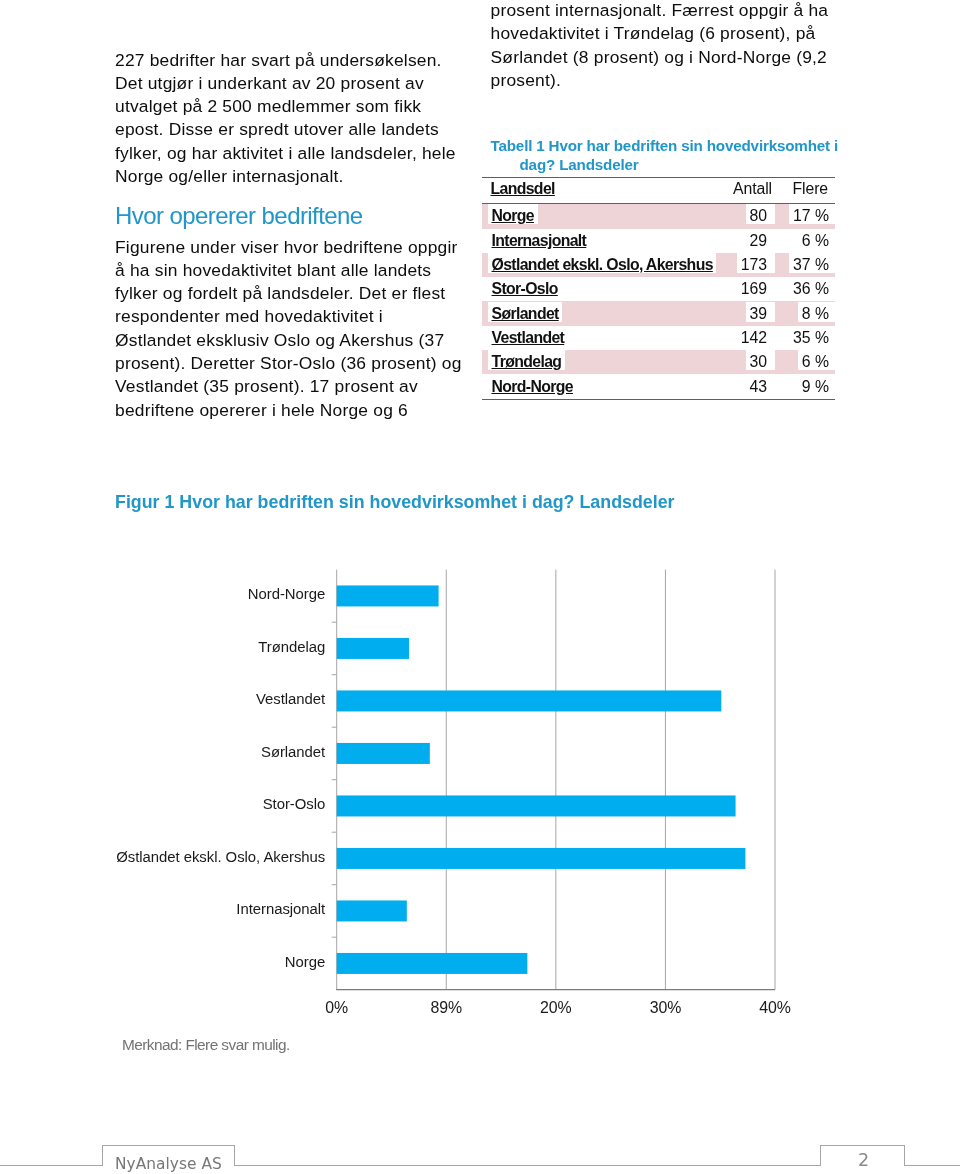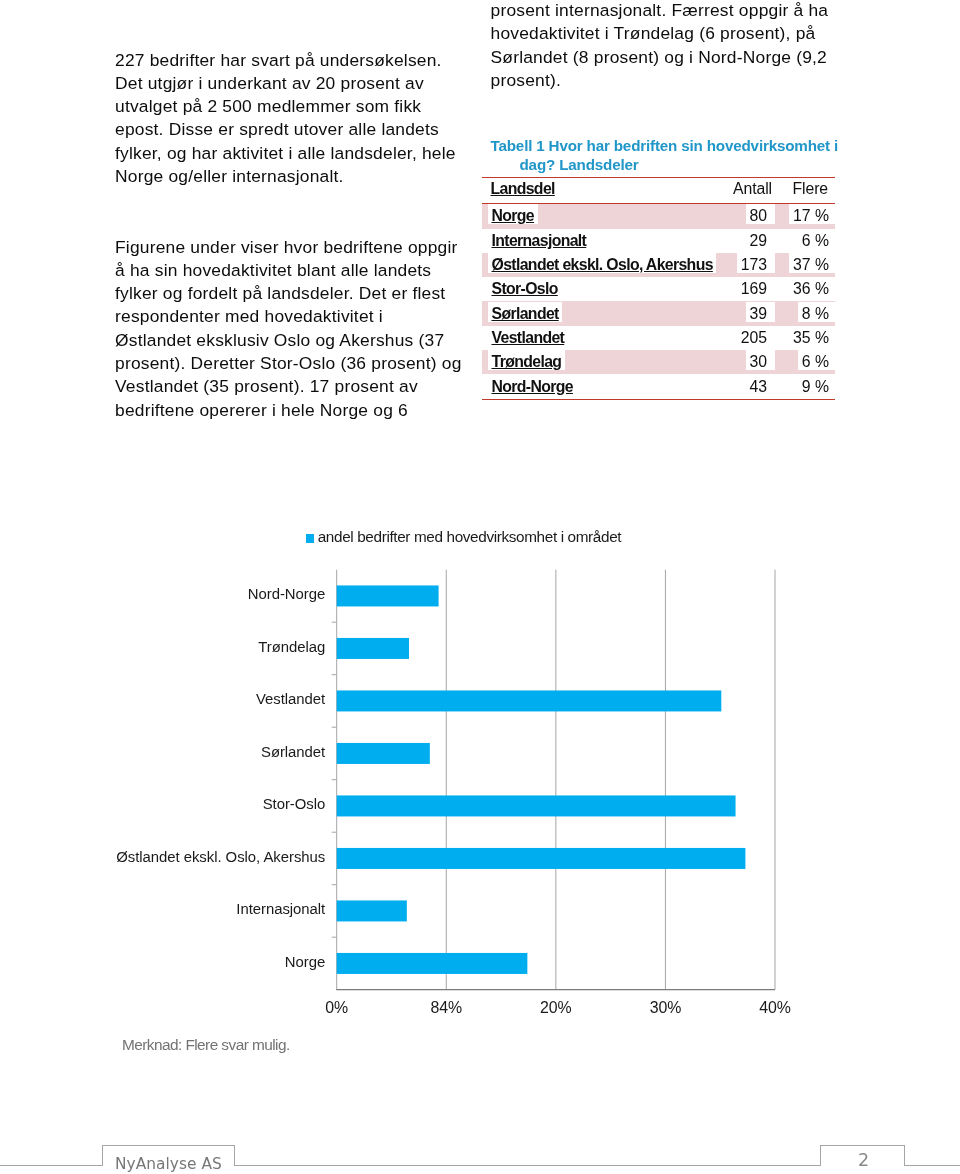--- a/index.html
+++ b/index.html
@@ -45,20 +45,21 @@
 <div class="page">
 
   <div id="p1">
       <div class="ln" style="left: 115px; top: 49.5px;">227 bedrifter har svart på undersøkelsen.</div>
       <div class="ln" style="left: 115px; top: 72.8px;">Det utgjør i underkant av 20 prosent av</div>
       <div class="ln" style="left: 115px; top: 96.1px;">utvalget på 2 500 medlemmer som fikk</div>
       <div class="ln" style="left: 115px; top: 119.4px;">epost. Disse er spredt utover alle landets</div>
       <div class="ln" style="left: 115px; top: 142.7px;">fylker, og har aktivitet i alle landsdeler, hele</div>
       <div class="ln" style="left: 115px; top: 166px;">Norge og/eller internasjonalt.</div>
     </div>
+  <div id="h2">Hvor opererer bedriftene</div>
   <div id="p2">
       <div class="ln" style="left: 115px; top: 236.5px;">Figurene under viser hvor bedriftene oppgir</div>
       <div class="ln" style="left: 115px; top: 259.8px;">å ha sin hovedaktivitet blant alle landets</div>
       <div class="ln" style="left: 115px; top: 283.1px;">fylker og fordelt på landsdeler. Det er flest</div>
       <div class="ln" style="left: 115px; top: 306.4px;">respondenter med hovedaktivitet i</div>
       <div class="ln" style="left: 115px; top: 329.7px;">Østlandet eksklusiv Oslo og Akershus (37</div>
       <div class="ln" style="left: 115px; top: 353px;">prosent). Deretter Stor-Oslo (36 prosent) og</div>
       <div class="ln" style="left: 115px; top: 376.3px;">Vestlandet (35 prosent). 17 prosent av</div>
       <div class="ln" style="left: 115px; top: 399.6px;">bedriftene opererer i hele Norge og 6</div>
     </div>
@@ -103,38 +104,38 @@
             <td class="c2"><span class="hl">169</span></td>
             <td class="c3"><span class="hl">36 %</span></td>
           </tr>
           <tr>
             <td class="c1"><span class="hl">Sørlandet</span></td>
             <td class="c2"><span class="hl">39</span></td>
             <td class="c3"><span class="hl">8 %</span></td>
           </tr>
           <tr>
             <td class="c1"><span class="hl">Vestlandet</span></td>
-            <td class="c2"><span class="hl">205</span></td>
+            <td class="c2"><span class="hl">142</span></td>
             <td class="c3"><span class="hl">35 %</span></td>
           </tr>
           <tr>
             <td class="c1"><span class="hl">Trøndelag</span></td>
             <td class="c2"><span class="hl">30</span></td>
             <td class="c3"><span class="hl">6 %</span></td>
           </tr>
           <tr>
             <td class="c1"><span class="hl">Nord-Norge</span></td>
             <td class="c2"><span class="hl">43</span></td>
             <td class="c3"><span class="hl">9 %</span></td>
           </tr>
         </tbody>
     </table>
   </div>
 
-  <div id="legend"><span class="sw"></span><span>andel bedrifter med hovedvirksomhet i området</span></div>
+  <div id="figcap">Figur 1 Hvor har bedriften sin hovedvirksomhet i dag? Landsdeler</div>
   <div id="chart">
       <svg width="960" height="1174" style="position:absolute;left:0;top:0">
         <line x1="336.7" y1="569.7" x2="336.7" y2="989.7" stroke="#a6a6a6" stroke-width="1"></line>
         <line x1="446.275" y1="569.7" x2="446.275" y2="989.7" stroke="#a6a6a6" stroke-width="1"></line>
         <line x1="555.85" y1="569.7" x2="555.85" y2="989.7" stroke="#a6a6a6" stroke-width="1"></line>
         <line x1="665.425" y1="569.7" x2="665.425" y2="989.7" stroke="#a6a6a6" stroke-width="1"></line>
         <line x1="775" y1="569.7" x2="775" y2="989.7" stroke="#a6a6a6" stroke-width="1"></line>
         <line x1="336.2" y1="989.7" x2="775" y2="989.7" stroke="#7a7a7a" stroke-width="1.2"></line>
         <line x1="331.7" y1="622.2" x2="336.7" y2="622.2" stroke="#a6a6a6" stroke-width="1"></line>
         <line x1="331.7" y1="674.7" x2="336.7" y2="674.7" stroke="#a6a6a6" stroke-width="1"></line>
@@ -154,21 +155,21 @@
       </svg>
       <div class="ylab" style="top: 954.65px; left: 0px; width: 325.2px;">Norge</div>
       <div class="ylab" style="top: 902.15px; left: 0px; width: 325.2px;">Internasjonalt</div>
       <div class="ylab" style="top: 849.65px; left: 0px; width: 325.2px;">Østlandet ekskl. Oslo, Akershus</div>
       <div class="ylab" style="top: 797.15px; left: 0px; width: 325.2px;">Stor-Oslo</div>
       <div class="ylab" style="top: 744.65px; left: 0px; width: 325.2px;">Sørlandet</div>
       <div class="ylab" style="top: 692.15px; left: 0px; width: 325.2px;">Vestlandet</div>
       <div class="ylab" style="top: 639.65px; left: 0px; width: 325.2px;">Trøndelag</div>
       <div class="ylab" style="top: 587.15px; left: 0px; width: 325.2px;">Nord-Norge</div>
       <div class="xlab" style="left: 296.7px; width: 80px; top: 999.9px;">0%</div>
-      <div class="xlab" style="left: 406.275px; width: 80px; top: 999.9px;">84%</div>
+      <div class="xlab" style="left: 406.275px; width: 80px; top: 999.9px;">89%</div>
       <div class="xlab" style="left: 515.85px; width: 80px; top: 999.9px; text-align: center;">20%</div>
       <div class="xlab" style="left: 625.425px; width: 80px; top: 999.9px;">30%</div>
       <div class="xlab" style="left: 735px; width: 80px; top: 999.9px;">40%</div>
     </div>
   <div id="merk">Merknad: Flere svar mulig.</div>
 
   <svg id="footer" width="960" height="40" style="position:absolute;left:0;top:1135px">
       <path d="M0 30.5 H102 V10.5 H234.5 V30.5 H820 V10.5 H904.5 V30.5 H960" fill="none" stroke="#a6a6a6" stroke-width="1" shape-rendering="crispEdges"></path>
     </svg>
   <div id="fname">NyAnalyse AS</div>

